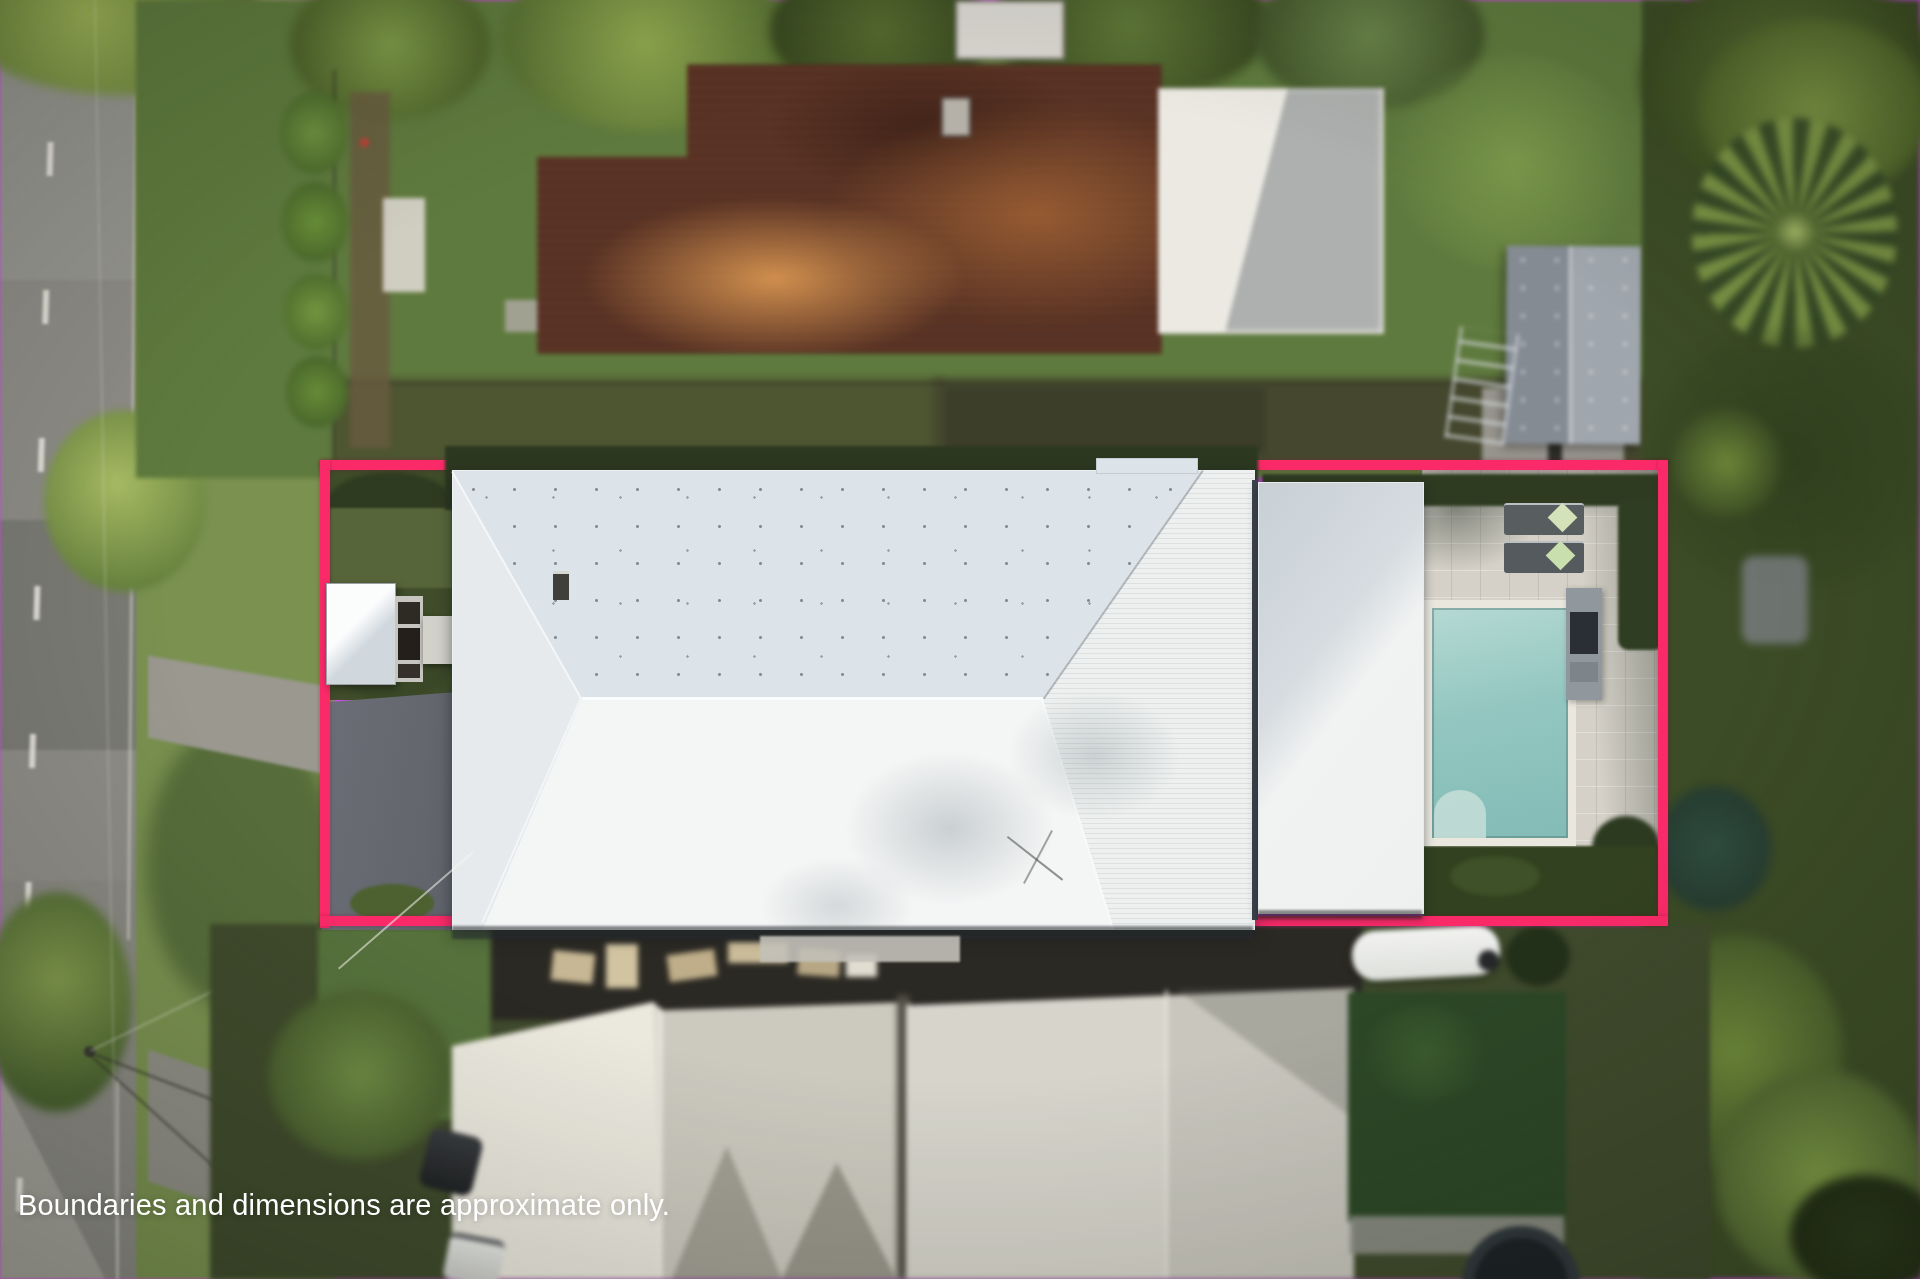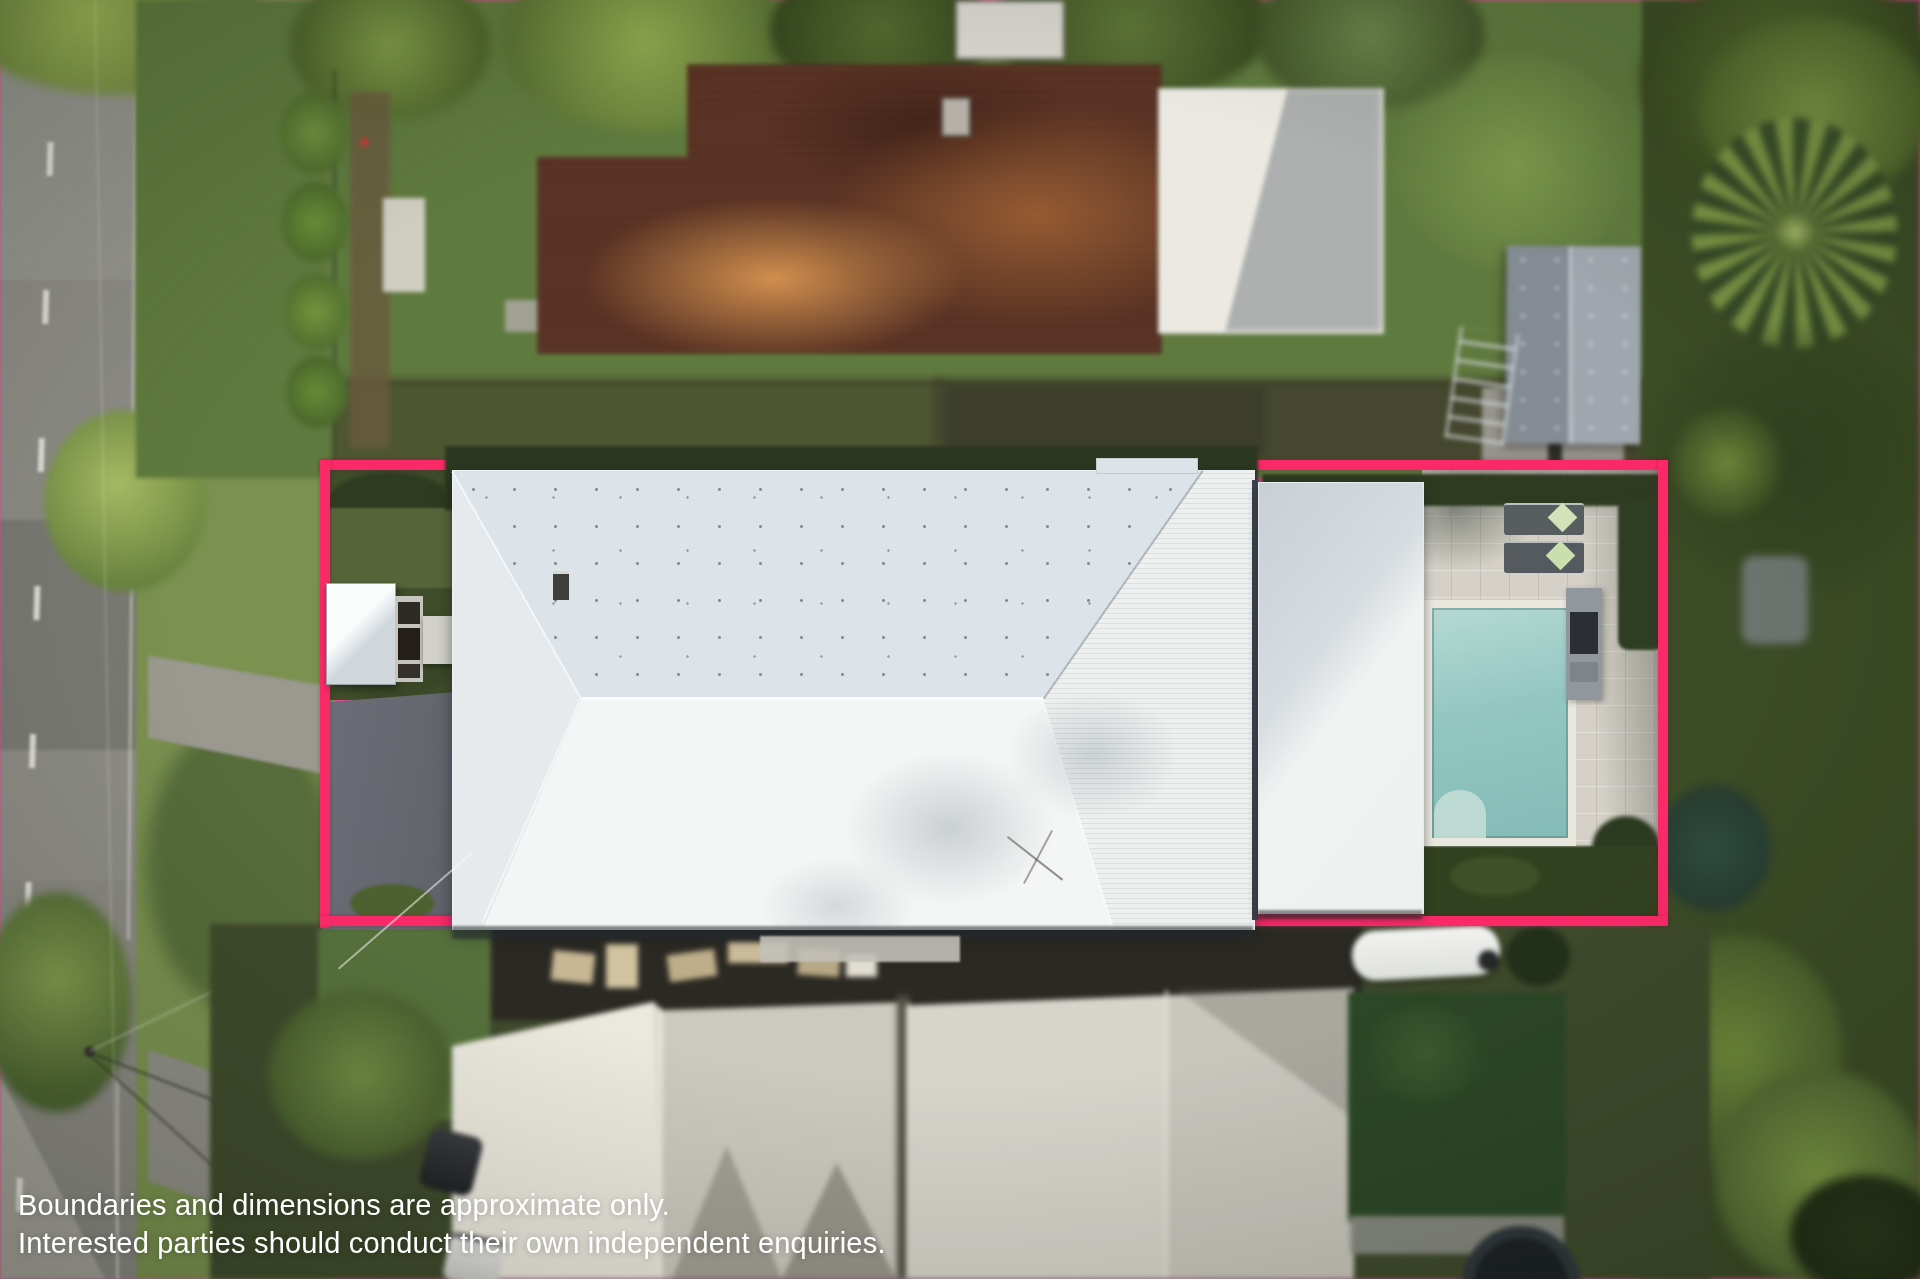--- a/index.html
+++ b/index.html
@@ -1,16 +1,16 @@
 <!DOCTYPE html>
 <html><head>
 <meta charset="utf-8">
 <style>
   html,body{margin:0;padding:0;background:#222;font-family:"Liberation Sans",sans-serif;}
-  .stage{position:relative;width:1920px;height:1279px;overflow:hidden;background:#ec4899;}
+  .stage{position:relative;width:1920px;height:1279px;overflow:hidden;background:#d946ef;}
   .abs{position:absolute;}
   .blob{position:absolute;border-radius:50%;}
   .g{position:absolute;inset:0;}
   .g-top{filter:blur(2px);}
   .g-left{filter:blur(1.6px);}
   .g-right{filter:blur(2.6px);}
   .g-bottom{filter:blur(2.4px);}
   .corr{background-image:repeating-linear-gradient(90deg,rgba(100,115,130,.15) 0 1px,rgba(255,255,255,0) 1px 6px);}
   .corr-h{background-image:repeating-linear-gradient(0deg,rgba(100,115,130,.13) 0 1px,rgba(255,255,255,0) 1px 5px);}
   .tile{background-image:
@@ -249,16 +249,15 @@
          background-image:linear-gradient(128deg,#c8d0d6 0%,#d6dce0 38%,#f1f2f2 52%,#eef0ef 100%);border:1px solid #e8ebee;box-shadow:0 4px 10px rgba(18,24,30,.45);"></div>
     <div class="abs" style="left:1258px;top:910px;width:164px;height:9px;background:rgba(30,35,28,.5);filter:blur(1px);"></div>
 
     <div class="line" style="left:338px;top:968px;width:178px;transform:rotate(-41deg);background:rgba(246,246,240,.55);"></div>
   </div>
 
   <div class="vig"></div>
 
   <div class="disclaimer" style="color: rgb(255, 255, 255);">
     <div>Boundaries and dimensions are approximate only.</div>
-    <div>Interested parties should conduct their own independent enquiries.</div>
   </div>
 
 </div>
 
 </body></html>

